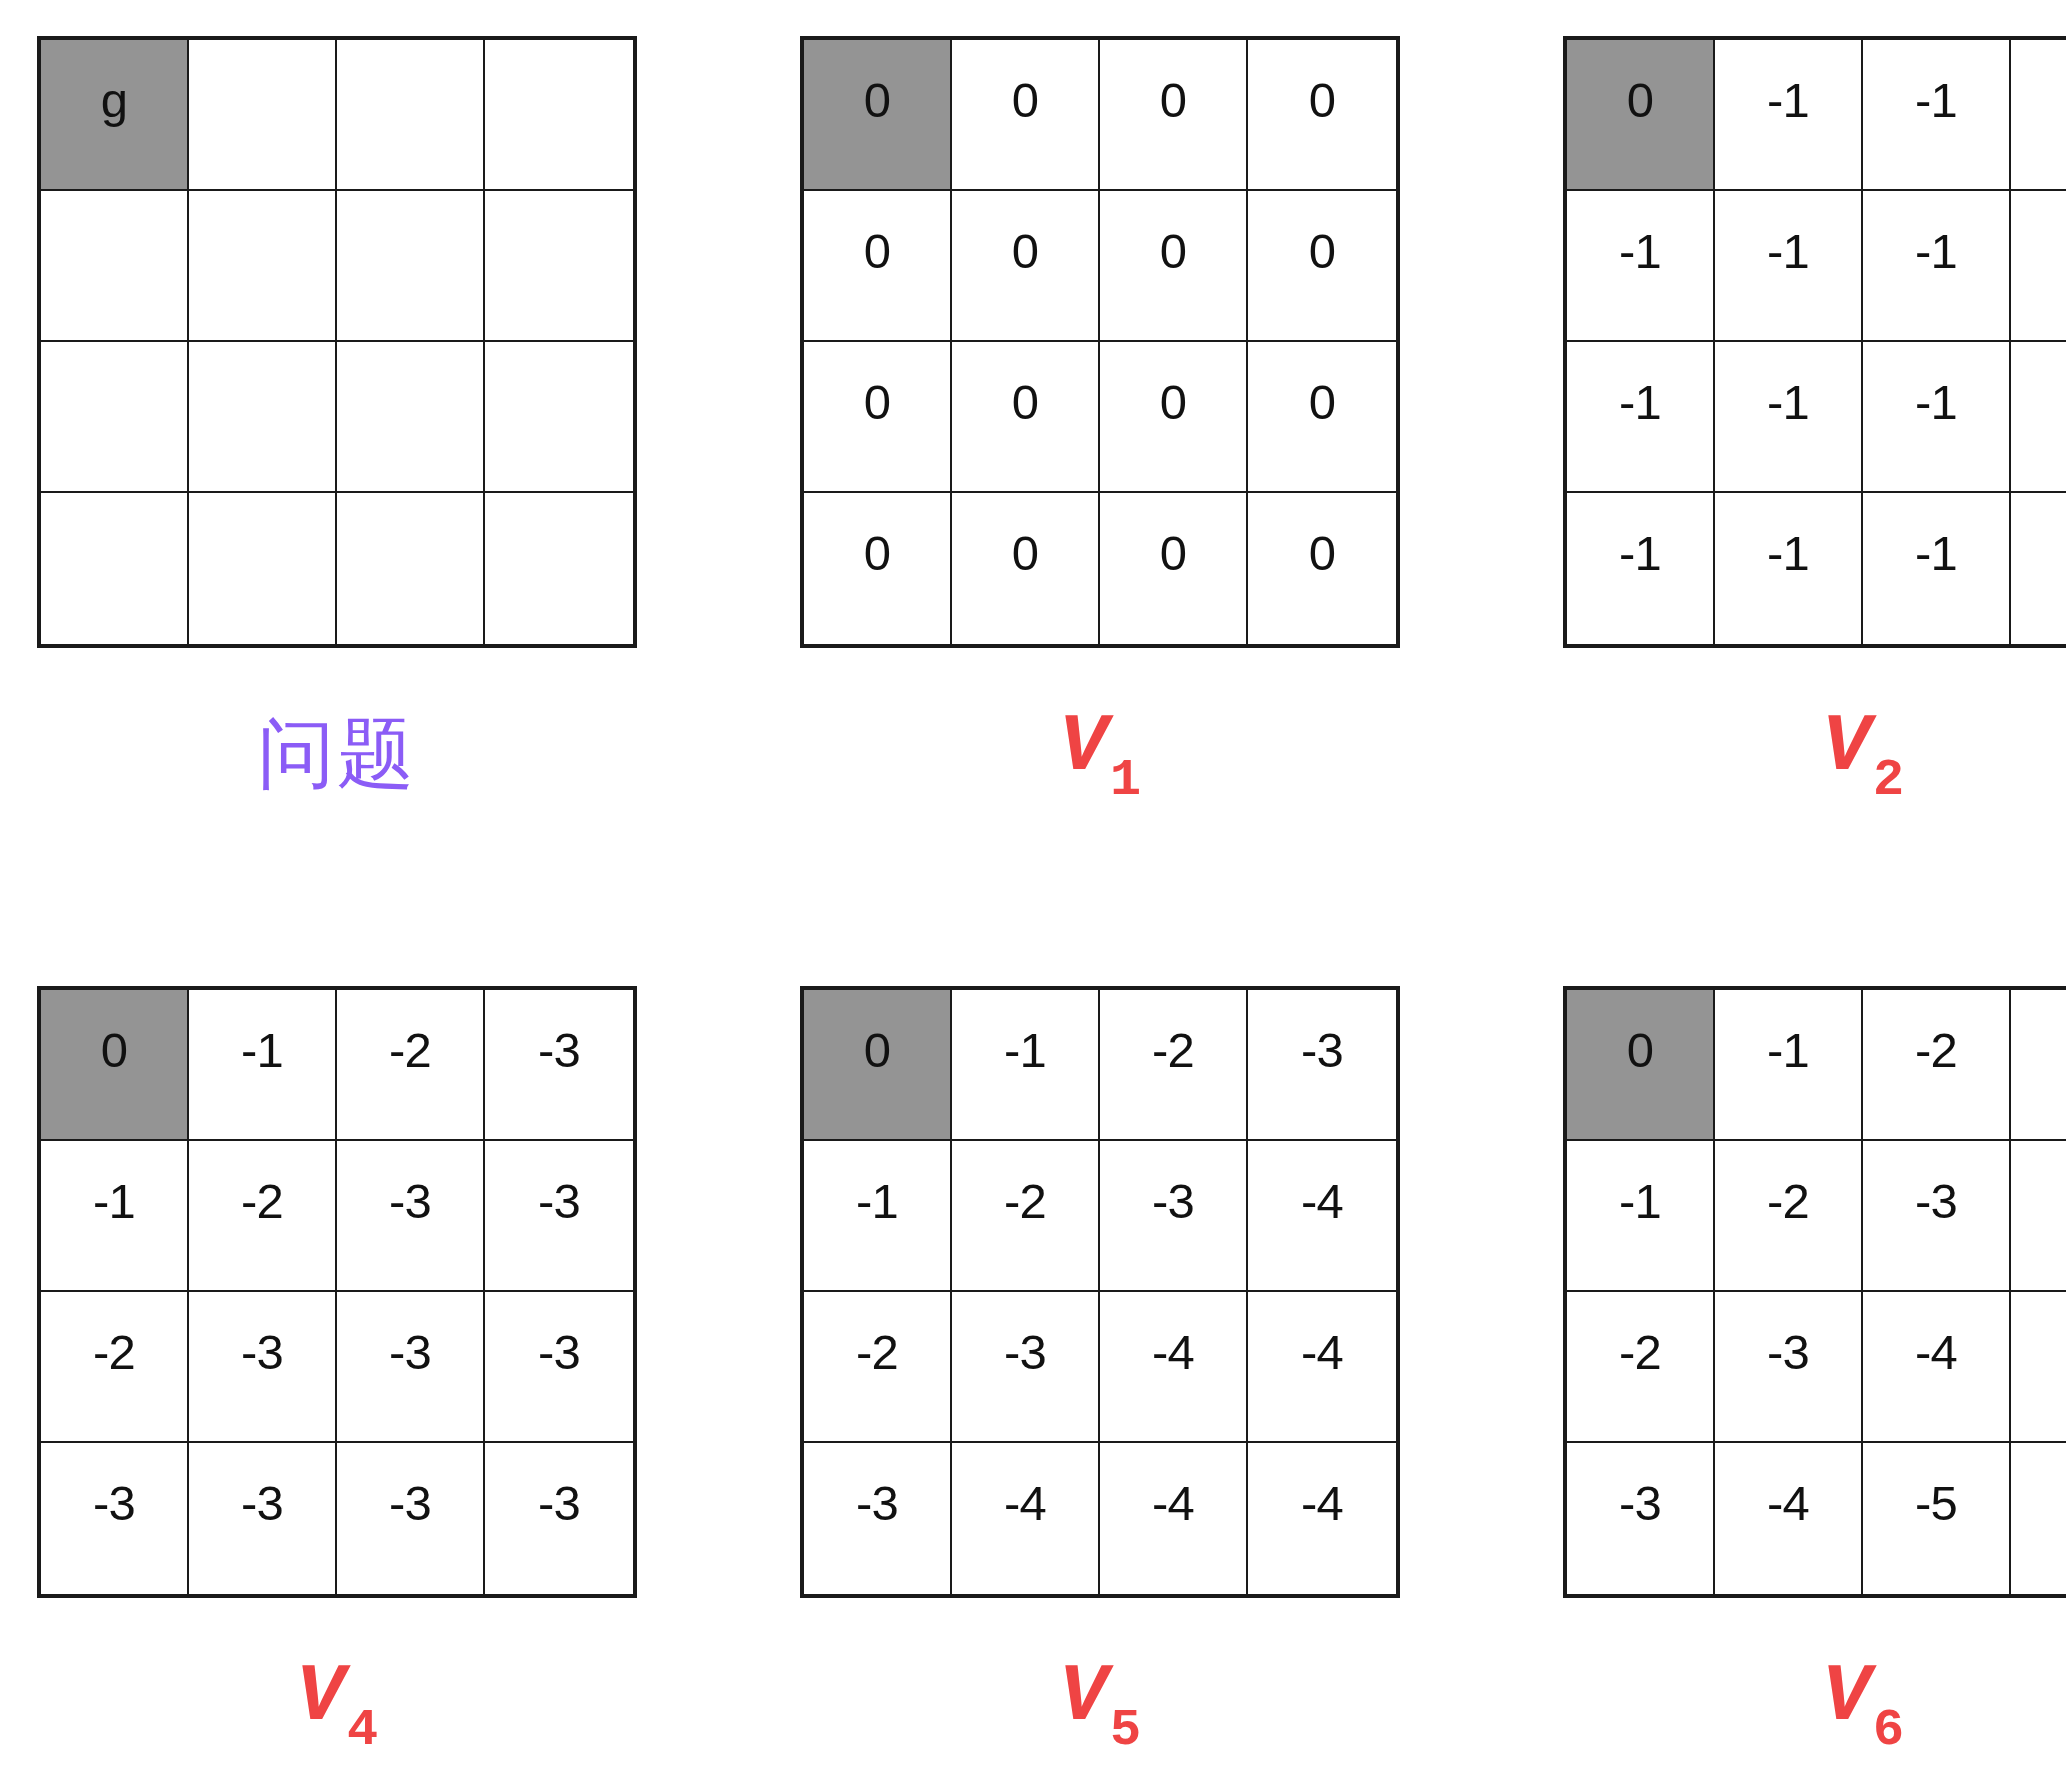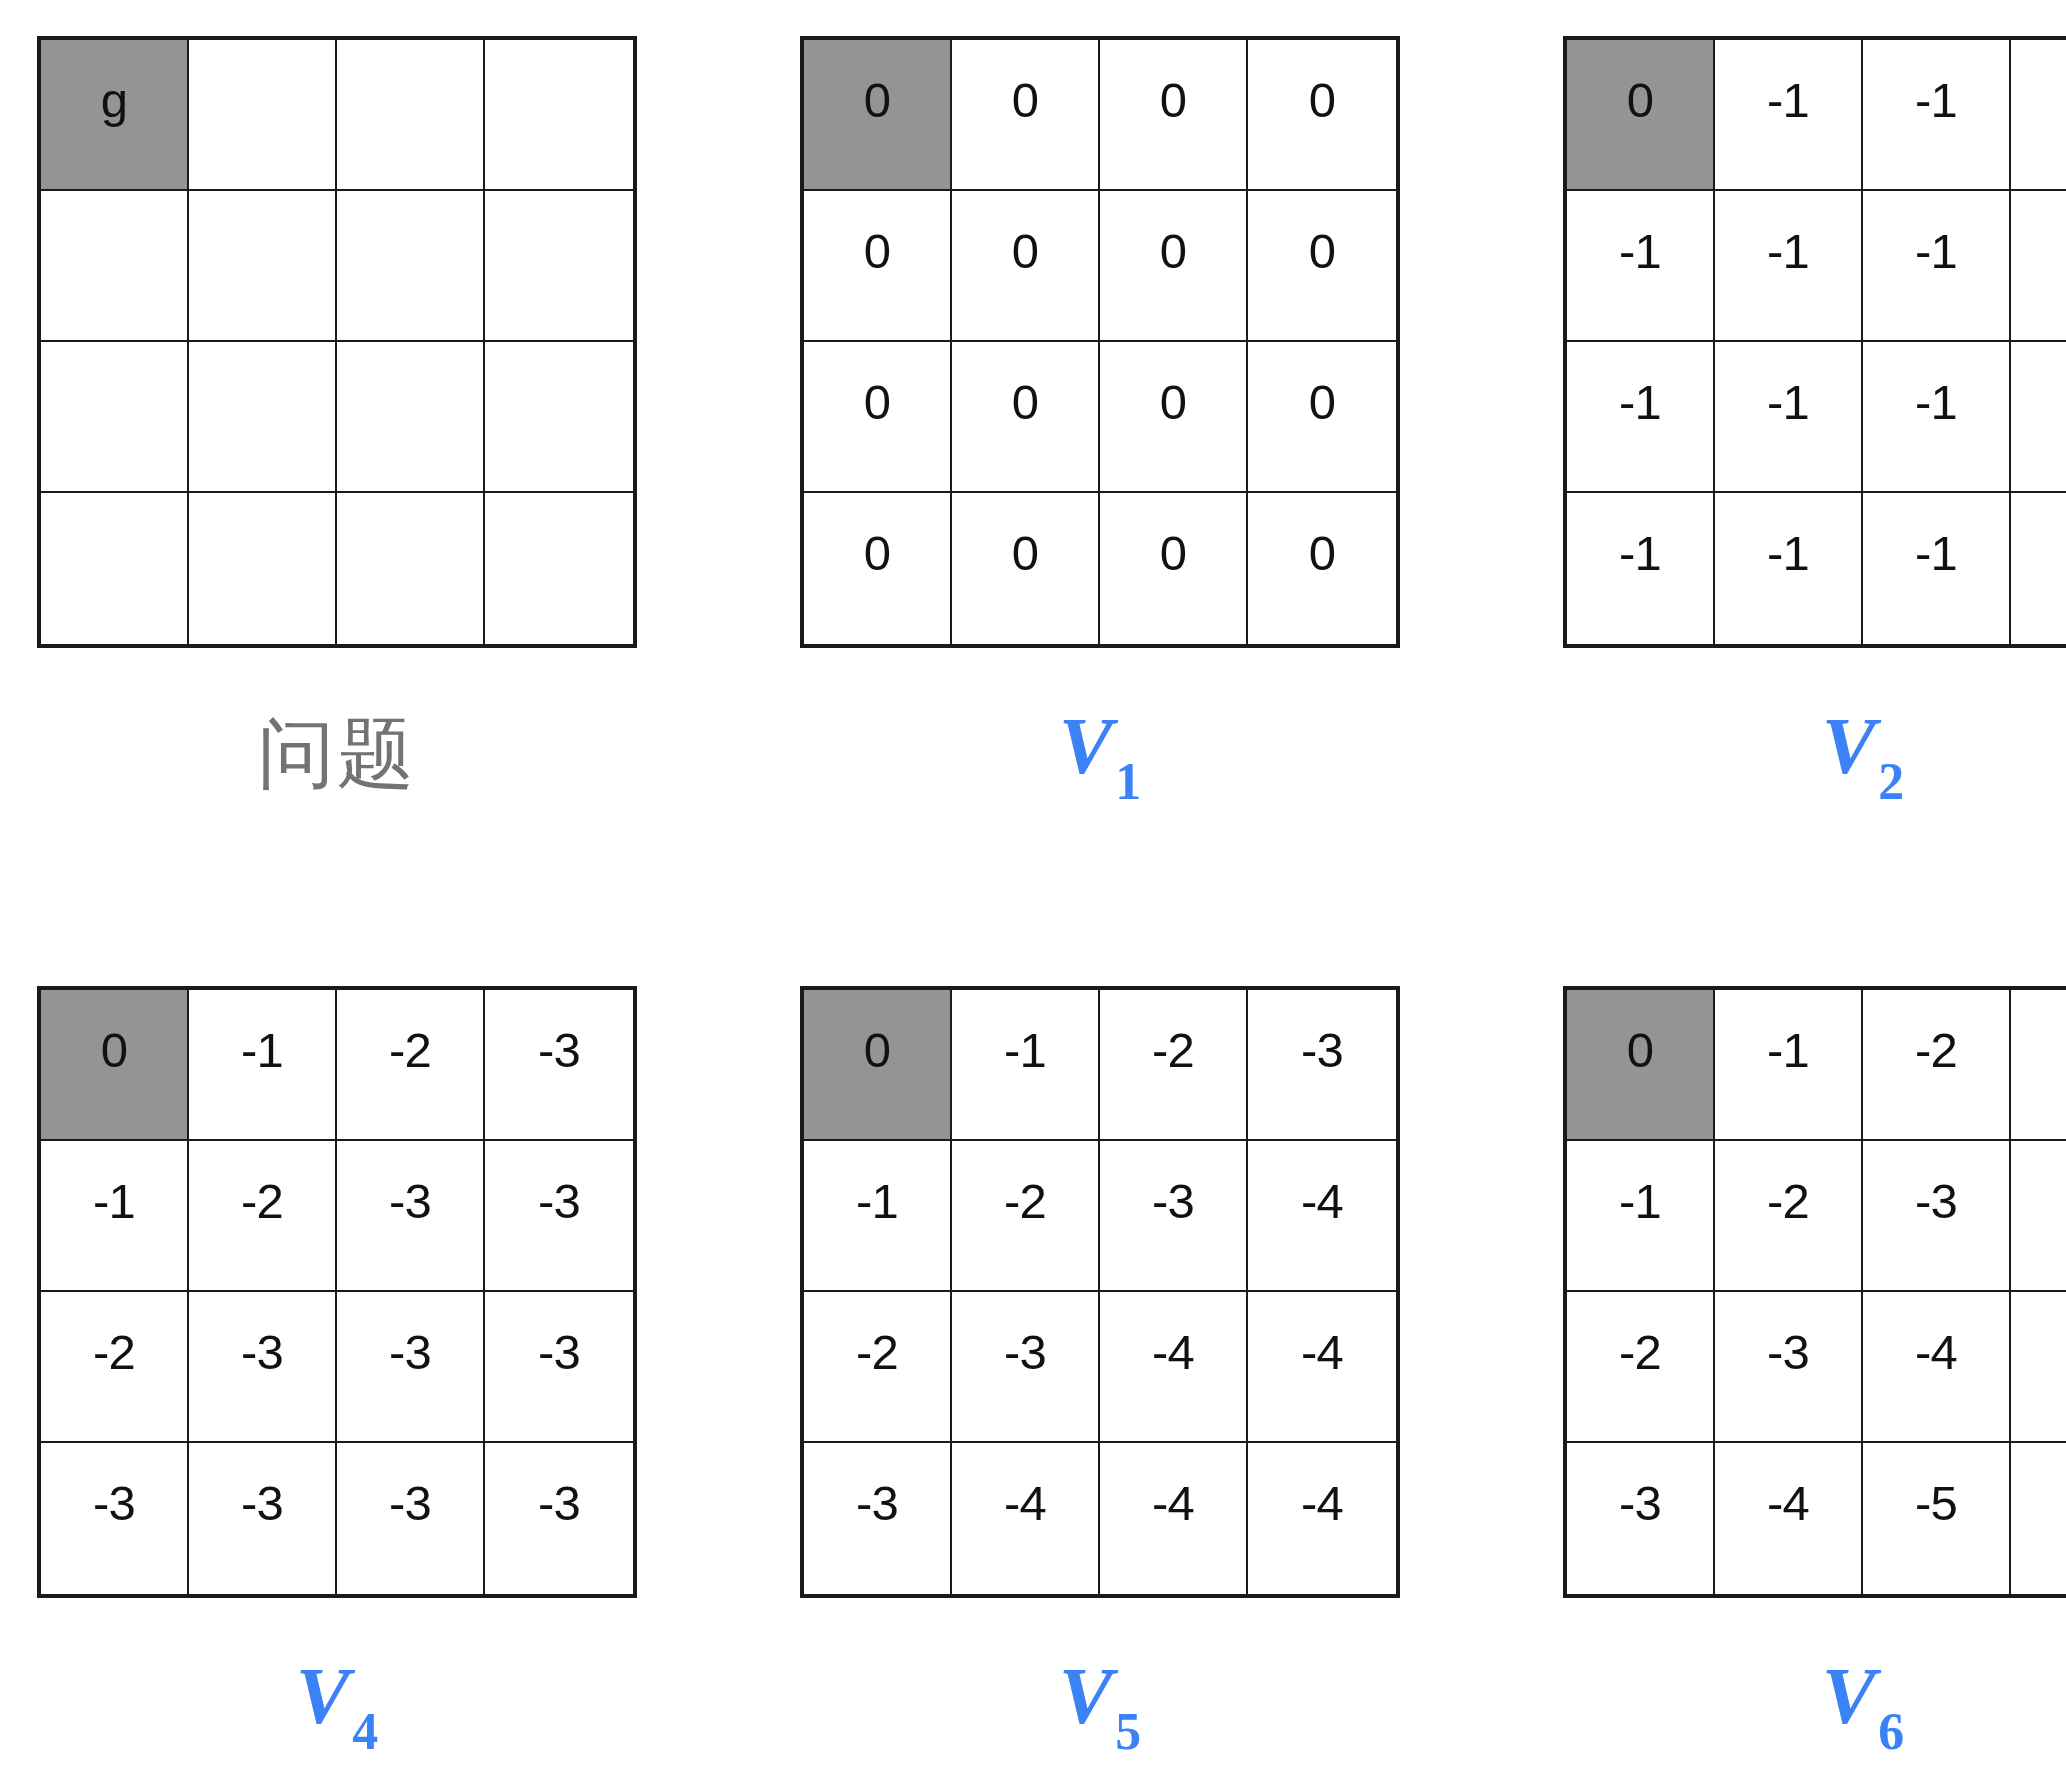--- a/index.html
+++ b/index.html
@@ -85,43 +85,43 @@
   .caption {
     height: 174px;
     display: flex;
     align-items: center;
     justify-content: center;
     padding-top: 36px;
     box-sizing: border-box;
   }
 
   .caption-math {
-    font-family: Liberation Serif, serif;
+    font-family: Liberation Mono, monospace;
     font-size: 81px;
     font-weight: bold;
     font-style: italic;
-    color: #3b82f6;
+    color: #ef4444;
     line-height: 1;
     white-space: nowrap;
   }
   .caption-math .sub {
     font-style: normal;
     font-weight: bold;
     font-size: 0.64em;
     vertical-align: sub;
     margin-left: 2.5px;
     position: relative;
     top: 8.3px;
   }
 
   .caption-cjk {
     font-family: "DejaVu Serif", "Liberation Serif", serif;
     font-size: 77px;
     font-weight: 400;
-    color: #737373;
+    color: #8b5cf6;
     line-height: 1;
     letter-spacing: 2.5px;
     white-space: nowrap;
   }
 </style>
 </head>
 <body>
 
 <div id="board">
   <div class="grid-row row-top">

